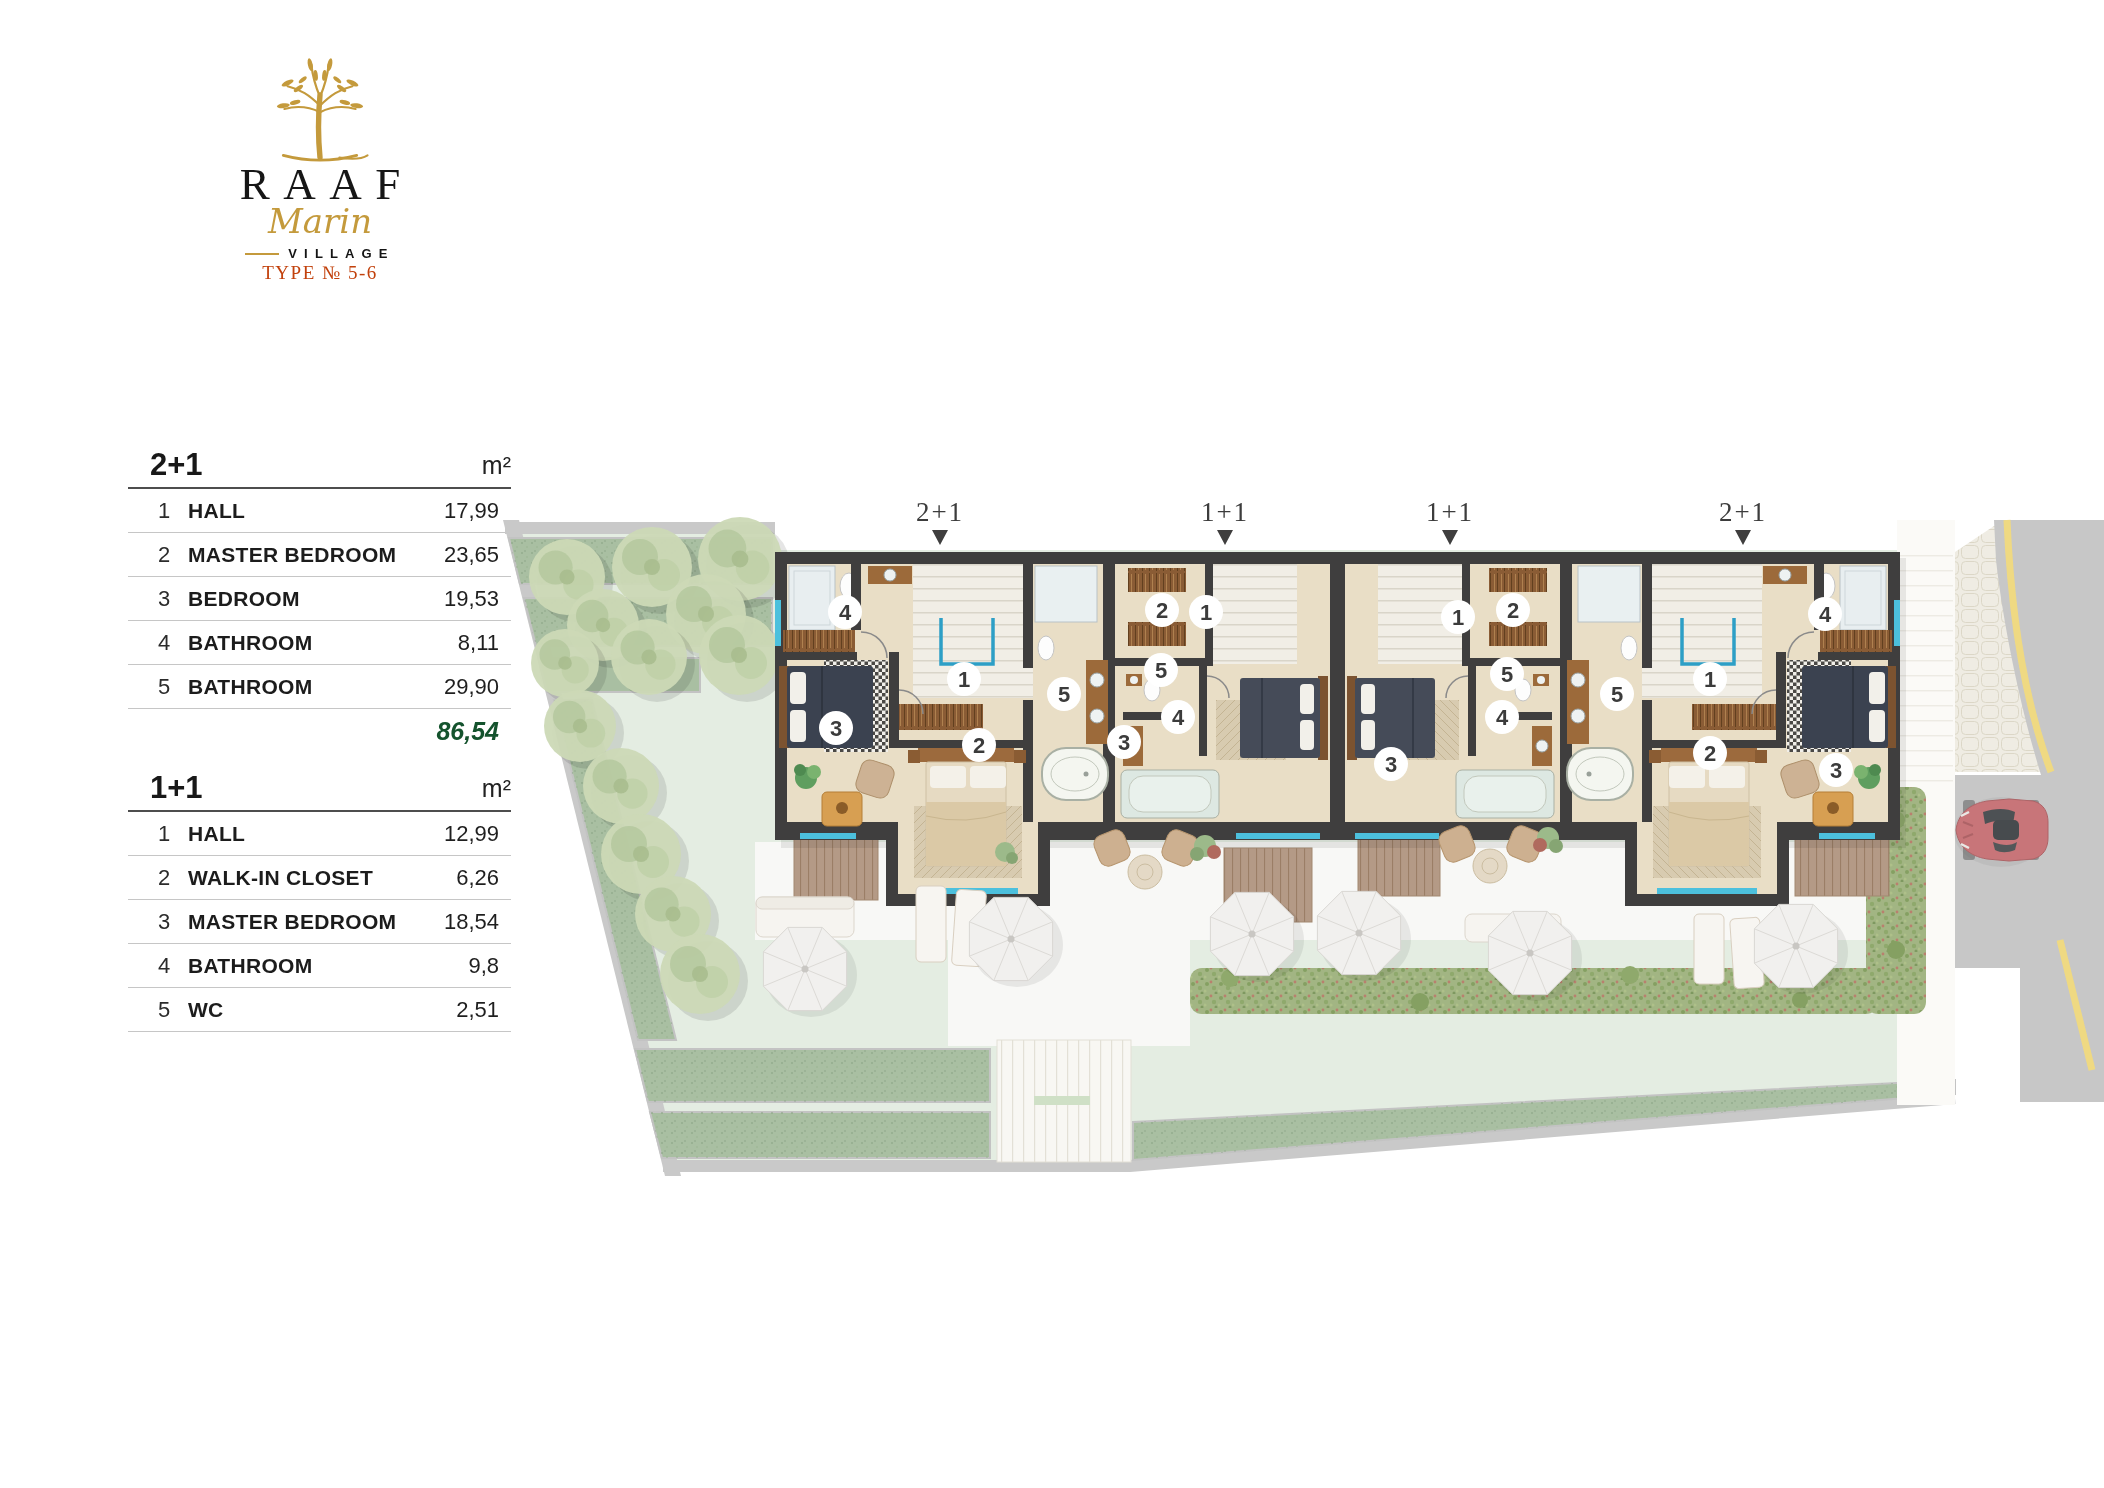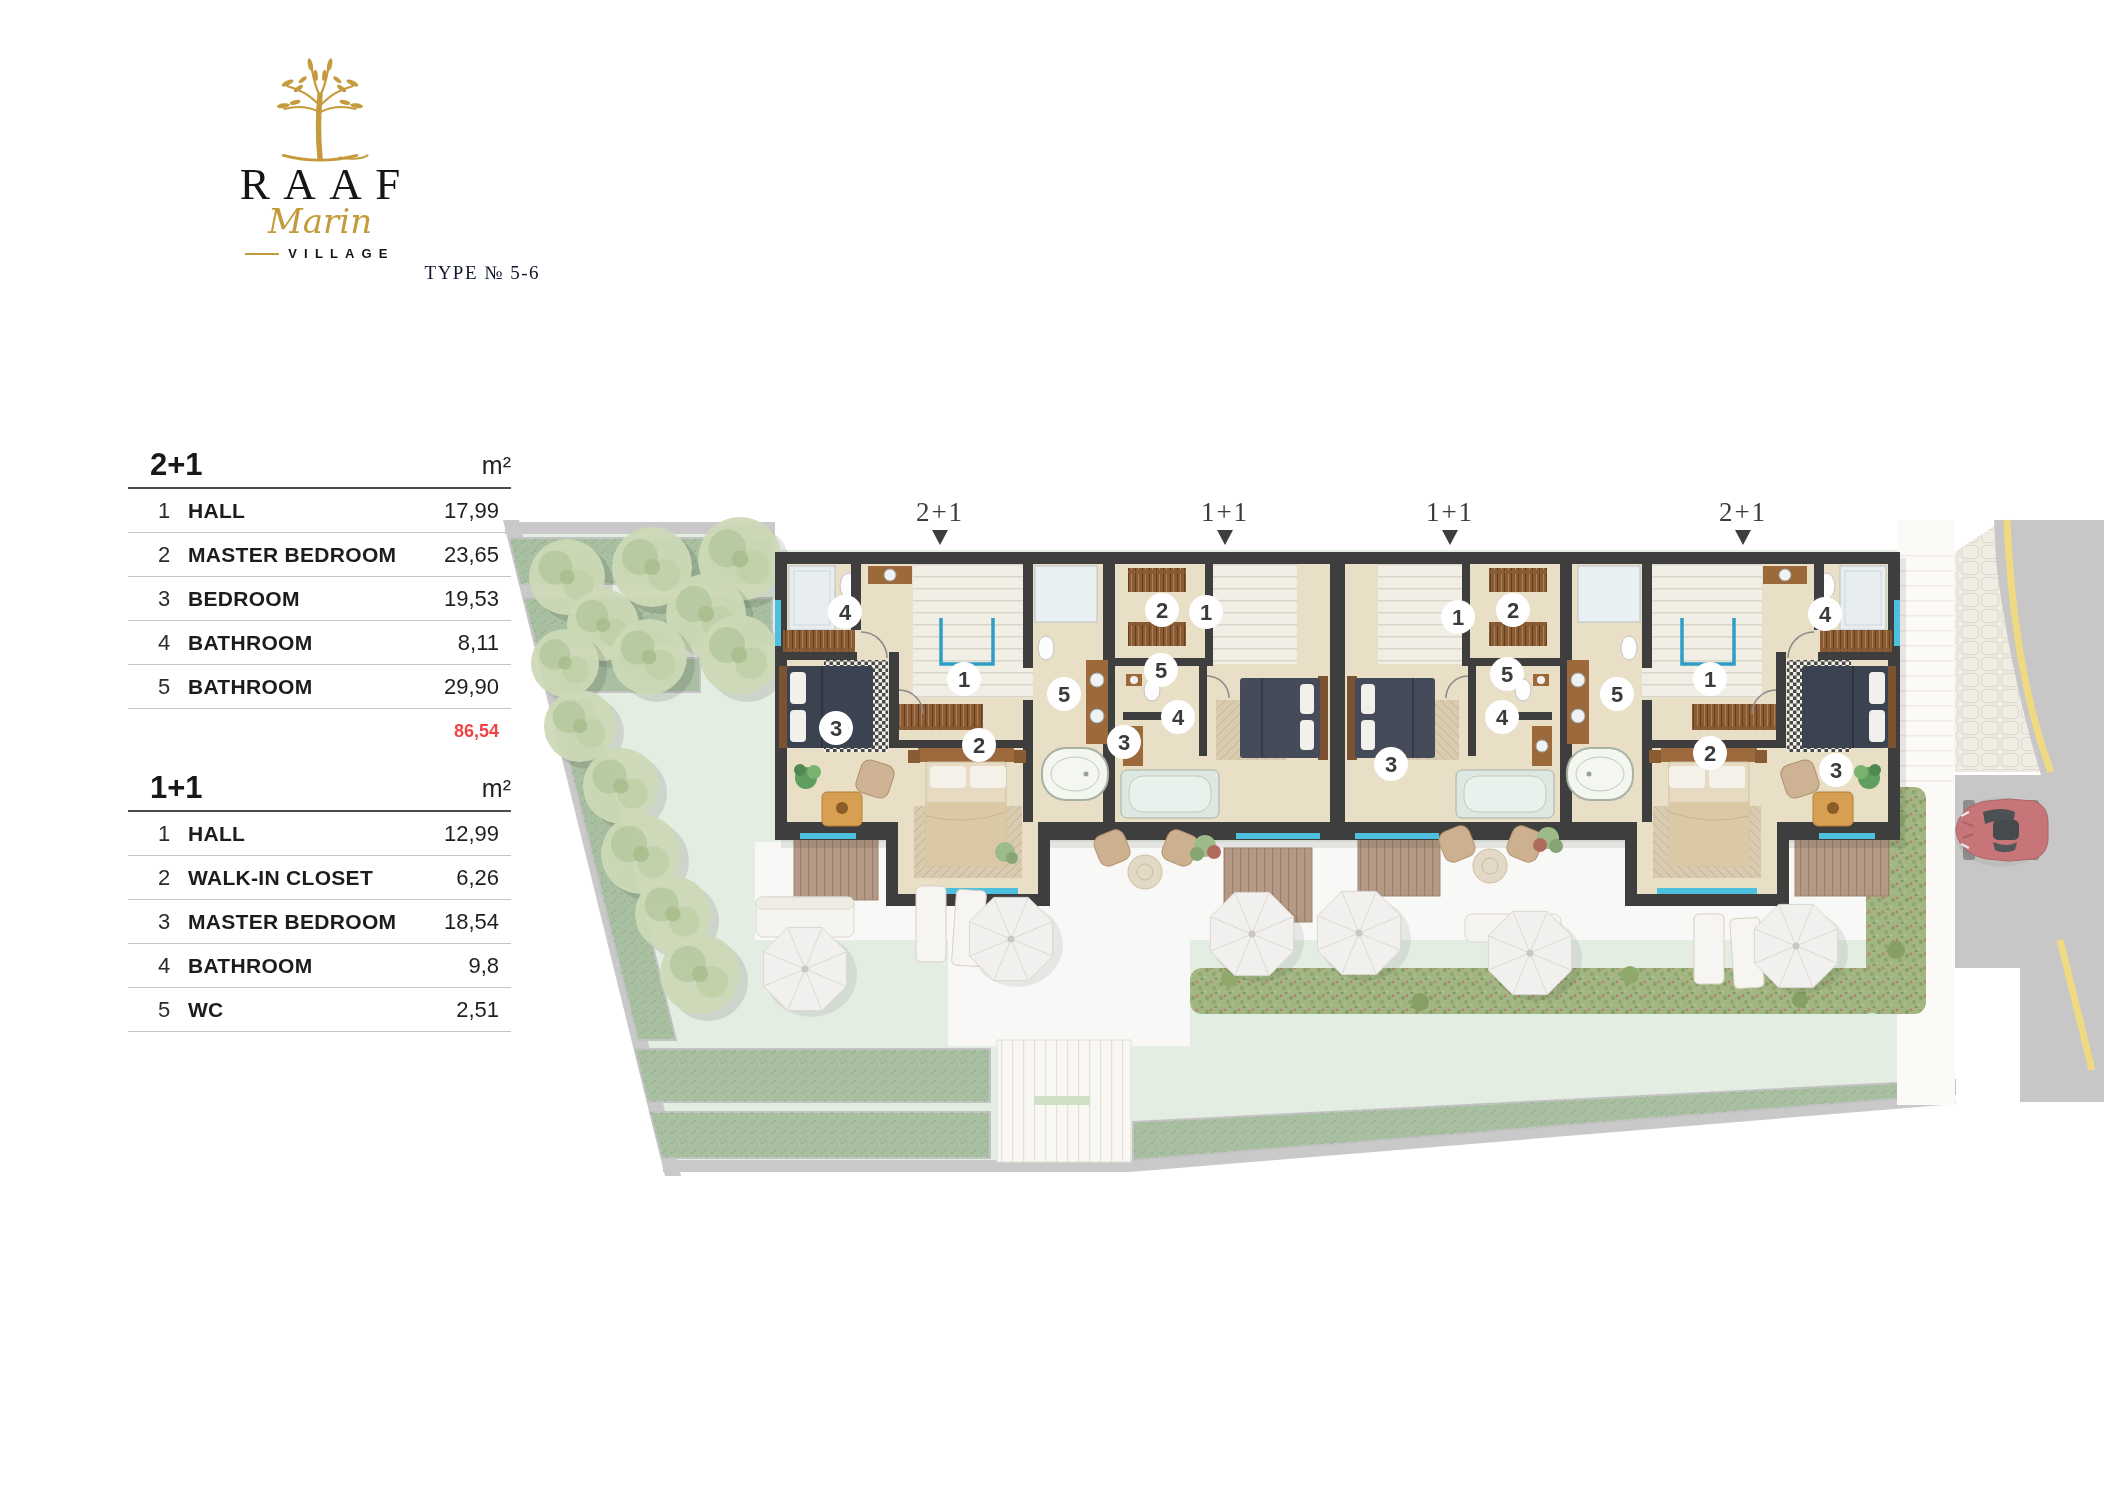--- a/index.html
+++ b/index.html
@@ -12,38 +12,38 @@
       font-family:"Liberation Serif",serif;font-size:45px;font-weight:400;color:#161616;
       letter-spacing:.30em;padding-left:.30em;box-sizing:border-box;}
   .brand-script{position:absolute;left:0;top:201px;width:440px;
       font-family:"DejaVu Serif",serif;font-style:italic;font-weight:400;
       font-size:34px;color:var(--c-gold,#C49A3C);}
   .brand-village{position:absolute;left:0;top:246px;width:440px;display:flex;
       align-items:center;justify-content:center;gap:9px;}
   .brand-village .dash{display:inline-block;width:34px;height:2px;background:var(--c-gold,#C49A3C);}
   .brand-village .vtxt{font-size:13px;font-weight:700;letter-spacing:.55em;color:#141414;}
   .brand-type{position:absolute;left:0;top:262px;width:440px;
-      font-family:"Liberation Serif",serif;font-size:19px;color:#0f172a;letter-spacing:1.5px;text-align:right;}
+      font-family:"Liberation Serif",serif;font-size:19px;color:#c2410c;letter-spacing:1.5px;}
   .title-block{position:absolute;left:103px;top:294px;width:424px;
       border-top:1px solid #6f6f6f;border-bottom:0;text-align:center;}
   .title-main{font-family:"Liberation Serif",serif;font-size:44px;color:#2e2e2e;
       letter-spacing:2px;padding:10px 0 12px;border-bottom:1px solid #6f6f6f;}
   .title-sub{font-family:"Liberation Serif",serif;font-size:26px;color:#3a3a3a;
       letter-spacing:4px;padding-top:9px;}
   
   .atable{position:absolute;left:128px;width:383px;}
   .thead{display:flex;align-items:center;height:44px;border-bottom:2px solid #4d4d4d;}
   .thead .ttitle{font-size:31px;font-weight:800;color:#181818;padding-left:22px;}
   .thead .tunit{margin-left:auto;font-size:25px;color:#222;}
   .trow{display:flex;align-items:center;height:43px;border-bottom:1px solid #c6c6c6;}
   .tnum{width:48px;margin-left:12px;text-align:center;font-size:22px;color:#2b2b2b;}
   .tname{font-size:21px;font-weight:700;color:#1c1c1c;letter-spacing:.3px;}
   .tval{margin-left:auto;padding-right:12px;font-size:22px;color:#1f1f1f;}
   .ttotal{display:flex;height:44px;align-items:center;}
-  .ttotal span{margin-left:auto;padding-right:12px;font-size:18px;font-weight:800;color:#ef4444;}
+  .ttotal span{margin-left:auto;padding-right:12px;font-size:25px;font-weight:800;color:#14532d;font-style:italic;}
   
   .plansvg{position:absolute;left:0;top:0;}
   .ulabel{font-family:"Liberation Serif",serif;font-size:27px;fill:#3c3c3c;letter-spacing:2px;text-anchor:middle;}
   .marker-num{font-family:"Liberation Sans",sans-serif;font-size:22px;font-weight:700;fill:#3b3b3b;text-anchor:middle;}
 </style>
 </head>
 <body>
 
 <div class="page">
 

